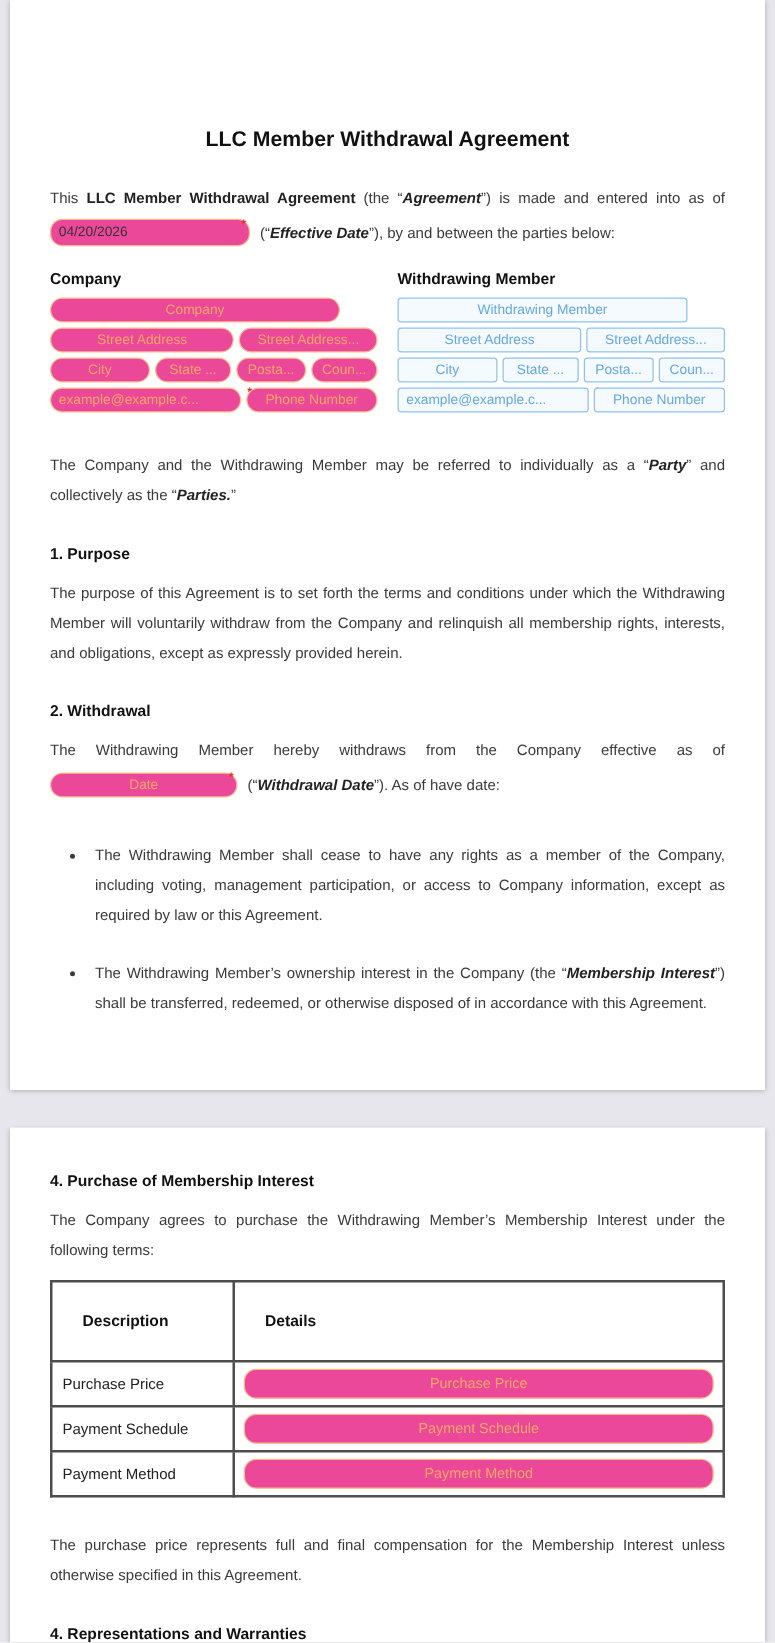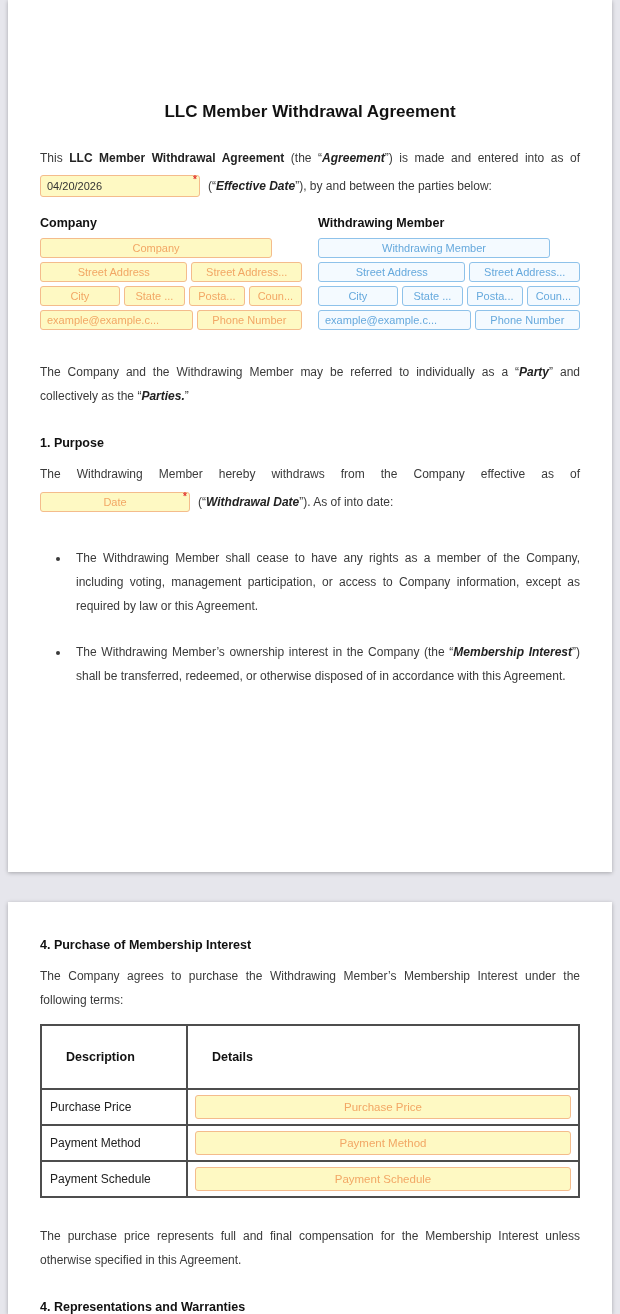--- a/index.html
+++ b/index.html
@@ -46,21 +46,21 @@
     width: 100%;
     height: 20px;
     border: 1px solid;
     border-radius: 3px;
     font-size: 11px;
     text-align: center;
     font-family: "Liberation Sans", sans-serif;
     outline: none;
     display: block;
   }
-  .fld.orange { border-color: #f4bc8c; background: #fef9c3; color: #333; }
+  .fld.orange { border-color: #f4bc8c; background: #ec4899; color: #333; border-radius: 10px; }
   .fld.orange::placeholder { color: #f2a765; opacity: 1; }
   .fld.blue { border-color: #8ec2ea; background: #f4faff; color: #333; }
   .fld.blue::placeholder { color: #66a9dd; opacity: 1; }
   .fld.left { text-align: left; padding-left: 6px; }
   .req {
     position: absolute; top: -1px; right: 3px;
     color: #e03131; font-size: 10px; font-weight: bold;
   }
   .req.outside { right: -9px; }
 
@@ -201,30 +201,32 @@
         </span>
       </div>
     </div>
   </div>
 
   <p class="mt28">
     <span>The Company and the Withdrawing Member may be referred to individually as a “</span><span class="bi">Party</span><span>” and collectively as the “</span><span class="bi">Parties.</span><span>”</span>
   </p>
 
   <div class="section-heading">1. Purpose</div>
-
+  <p class="mt14">The purpose of this Agreement is to set forth the terms and conditions under which the Withdrawing Member will voluntarily withdraw from the Company and relinquish all membership rights, interests, and obligations, except as expressly provided herein.</p>
+
+  <div class="section-heading">2. Withdrawal</div>
   <div class="para justify-full mt14">The Withdrawing Member hereby withdraws from the Company effective as of</div>
 
   <div class="inline-row">
     <span class="fieldwrap" style="width:150px;">
       <input class="fld orange" type="text" placeholder="Date" style="">
       <span class="req">*</span>
     </span>
     <span class="after-field-text">
-      <span>(“</span><span class="bi">Withdrawal Date</span><span>”). As of into date:</span>
+      <span>(“</span><span class="bi">Withdrawal Date</span><span>”). As of have date:</span>
     </span>
   </div>
 
   <ul class="bullets">
     <li>
       <span>The Withdrawing Member shall cease to have any rights as a member of the Company, including voting, management participation, or access to Company information, except as required by law or this Agreement.</span>
     </li>
     <li>
       <span>The Withdrawing Member’s ownership interest in the Company (the “</span><span class="bi">Membership Interest</span><span>”) shall be transferred, redeemed, or otherwise disposed of in accordance with this Agreement.</span>
     </li>
@@ -247,31 +249,31 @@
       </tr>
     </thead>
     <tbody>
       <tr>
         <td class="cell-label">Purchase Price</td>
         <td class="cell-detail">
           <input class="fld orange" type="text" placeholder="Purchase Price" style="">
         </td>
       </tr>
       <tr>
+        <td class="cell-label">Payment Schedule</td>
+        <td class="cell-detail">
+          <input class="fld orange" type="text" placeholder="Payment Schedule" style="">
+        </td>
+      </tr>
+      <tr>
         <td class="cell-label">Payment Method</td>
         <td class="cell-detail">
           <input class="fld orange" type="text" placeholder="Payment Method" style="">
         </td>
       </tr>
-      <tr>
-        <td class="cell-label">Payment Schedule</td>
-        <td class="cell-detail">
-          <input class="fld orange" type="text" placeholder="Payment Schedule" style="">
-        </td>
-      </tr>
     </tbody>
   </table>
 
   <p class="mt28">The purchase price represents full and final compensation for the Membership Interest unless otherwise specified in this Agreement.</p>
 
   <div class="section-heading">4. Representations and Warranties</div>
 
 </div>
 
 </body></html>

